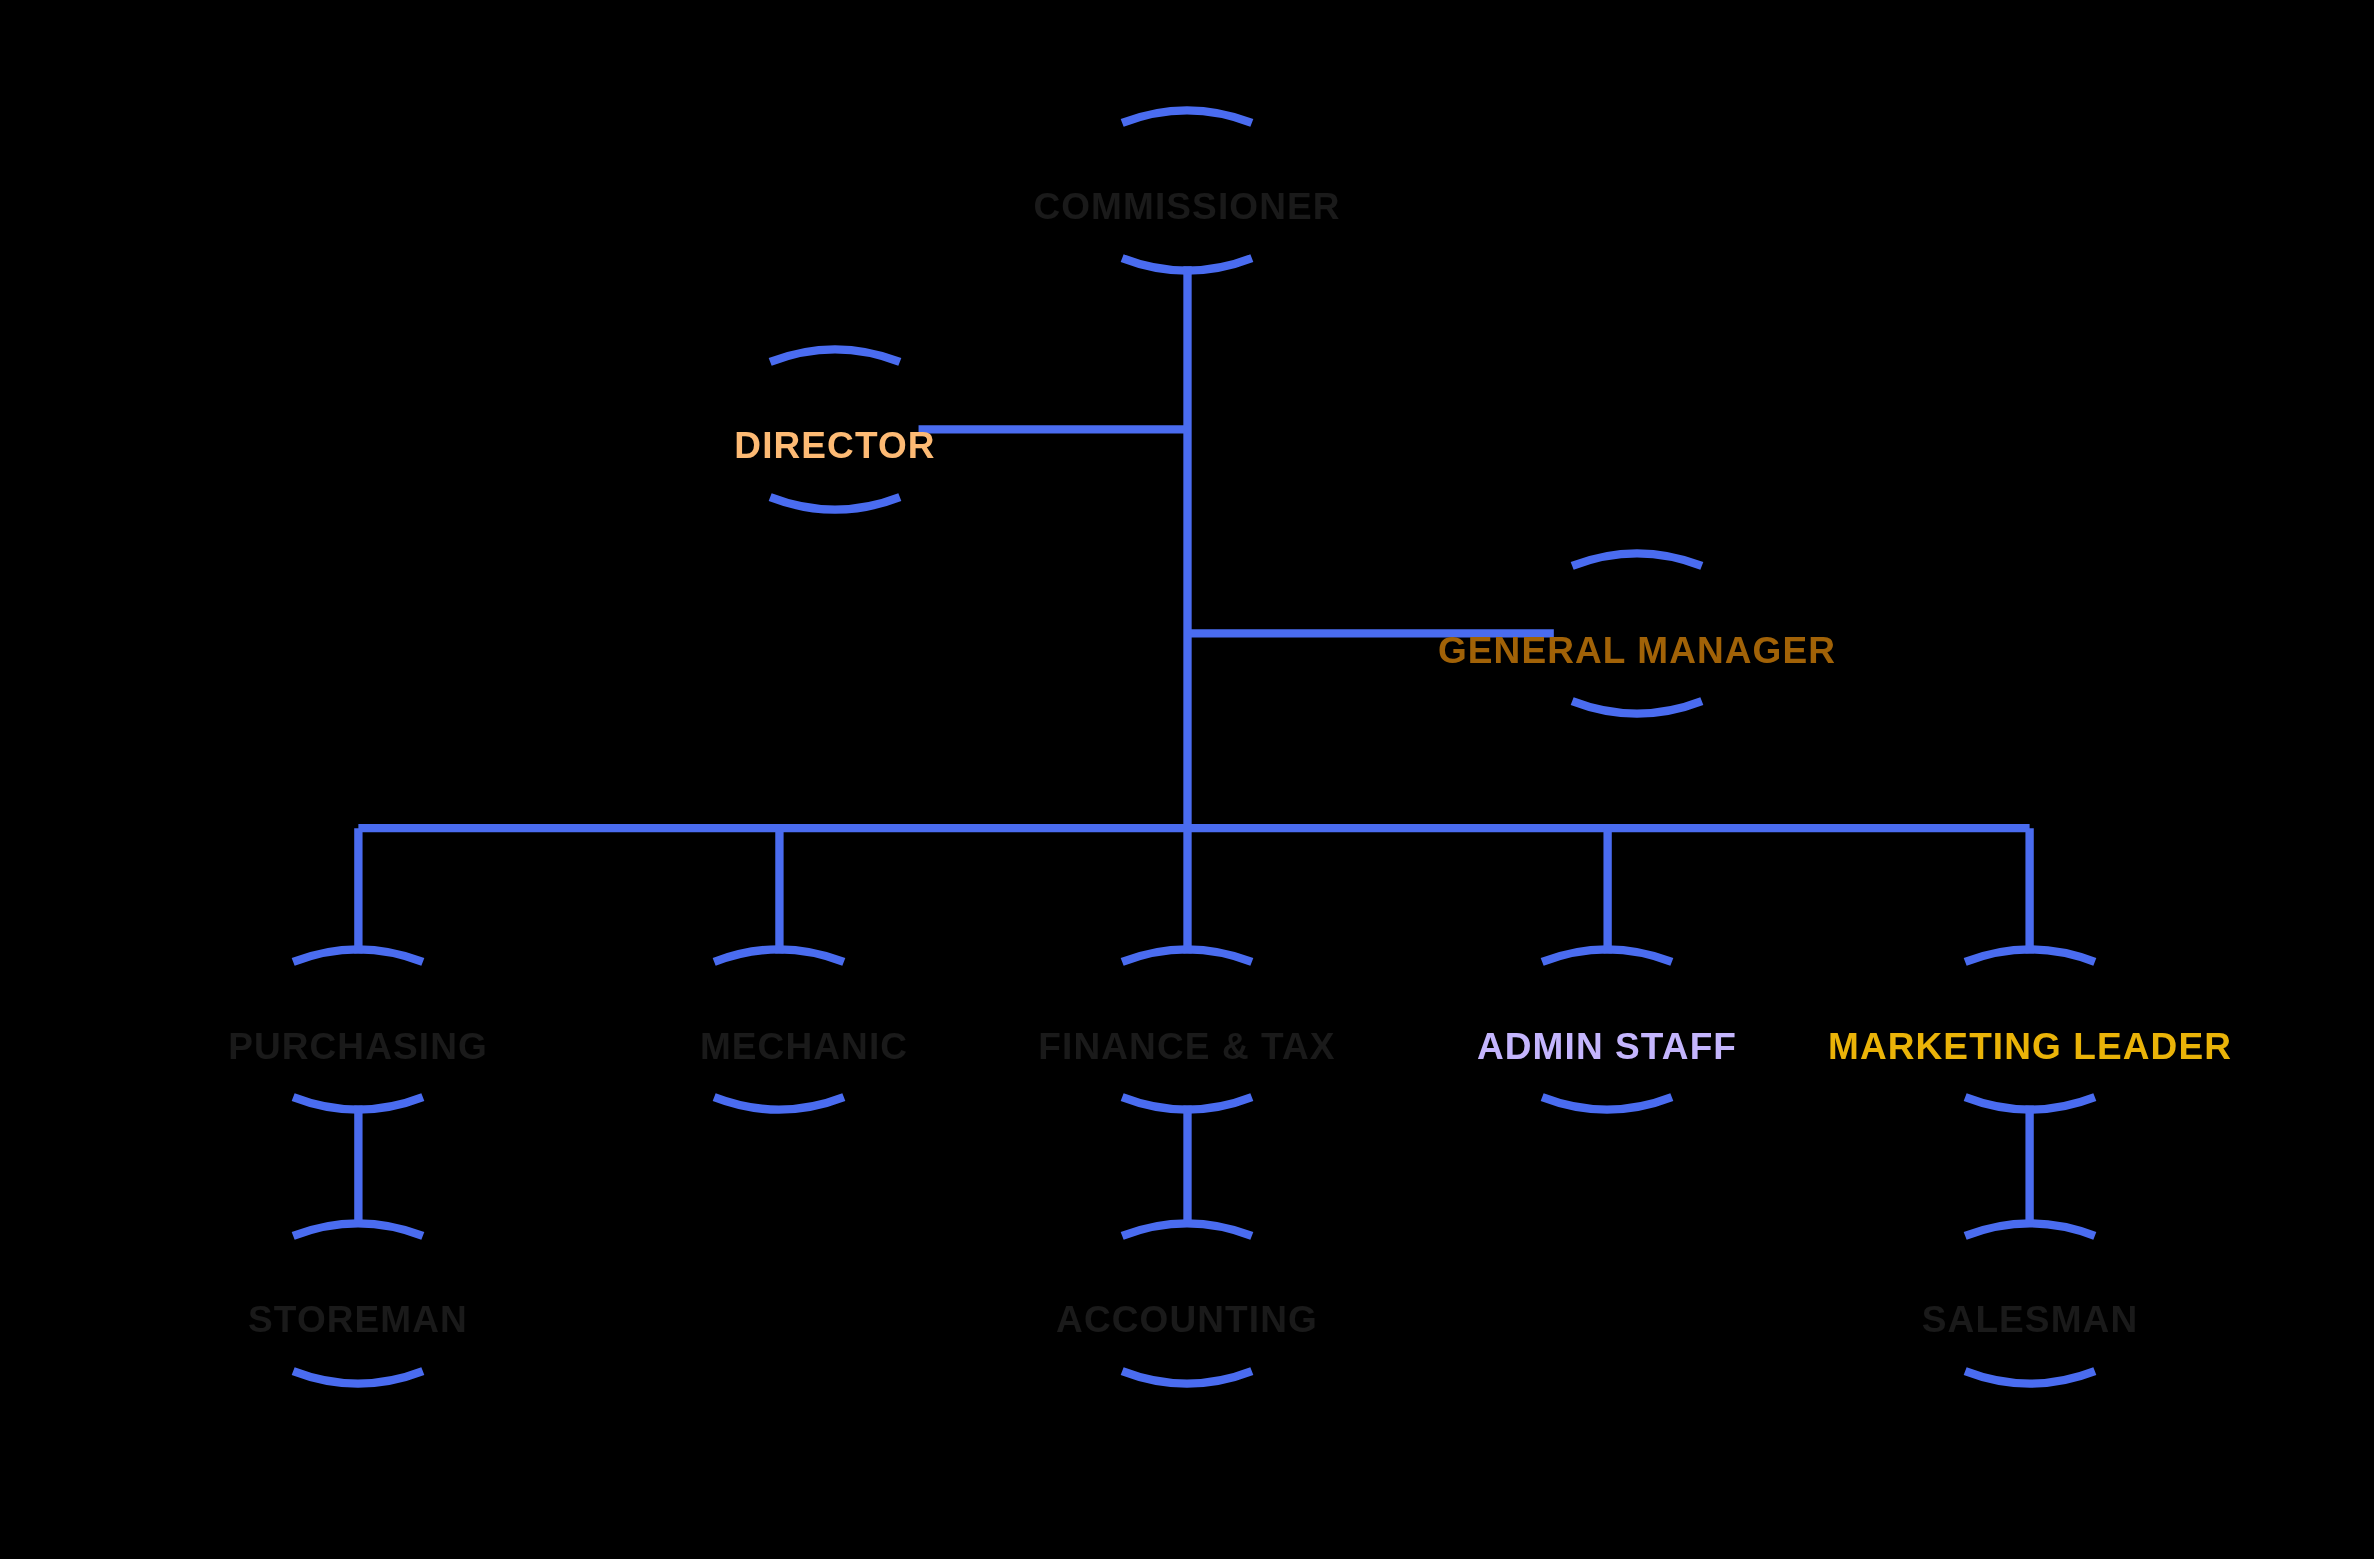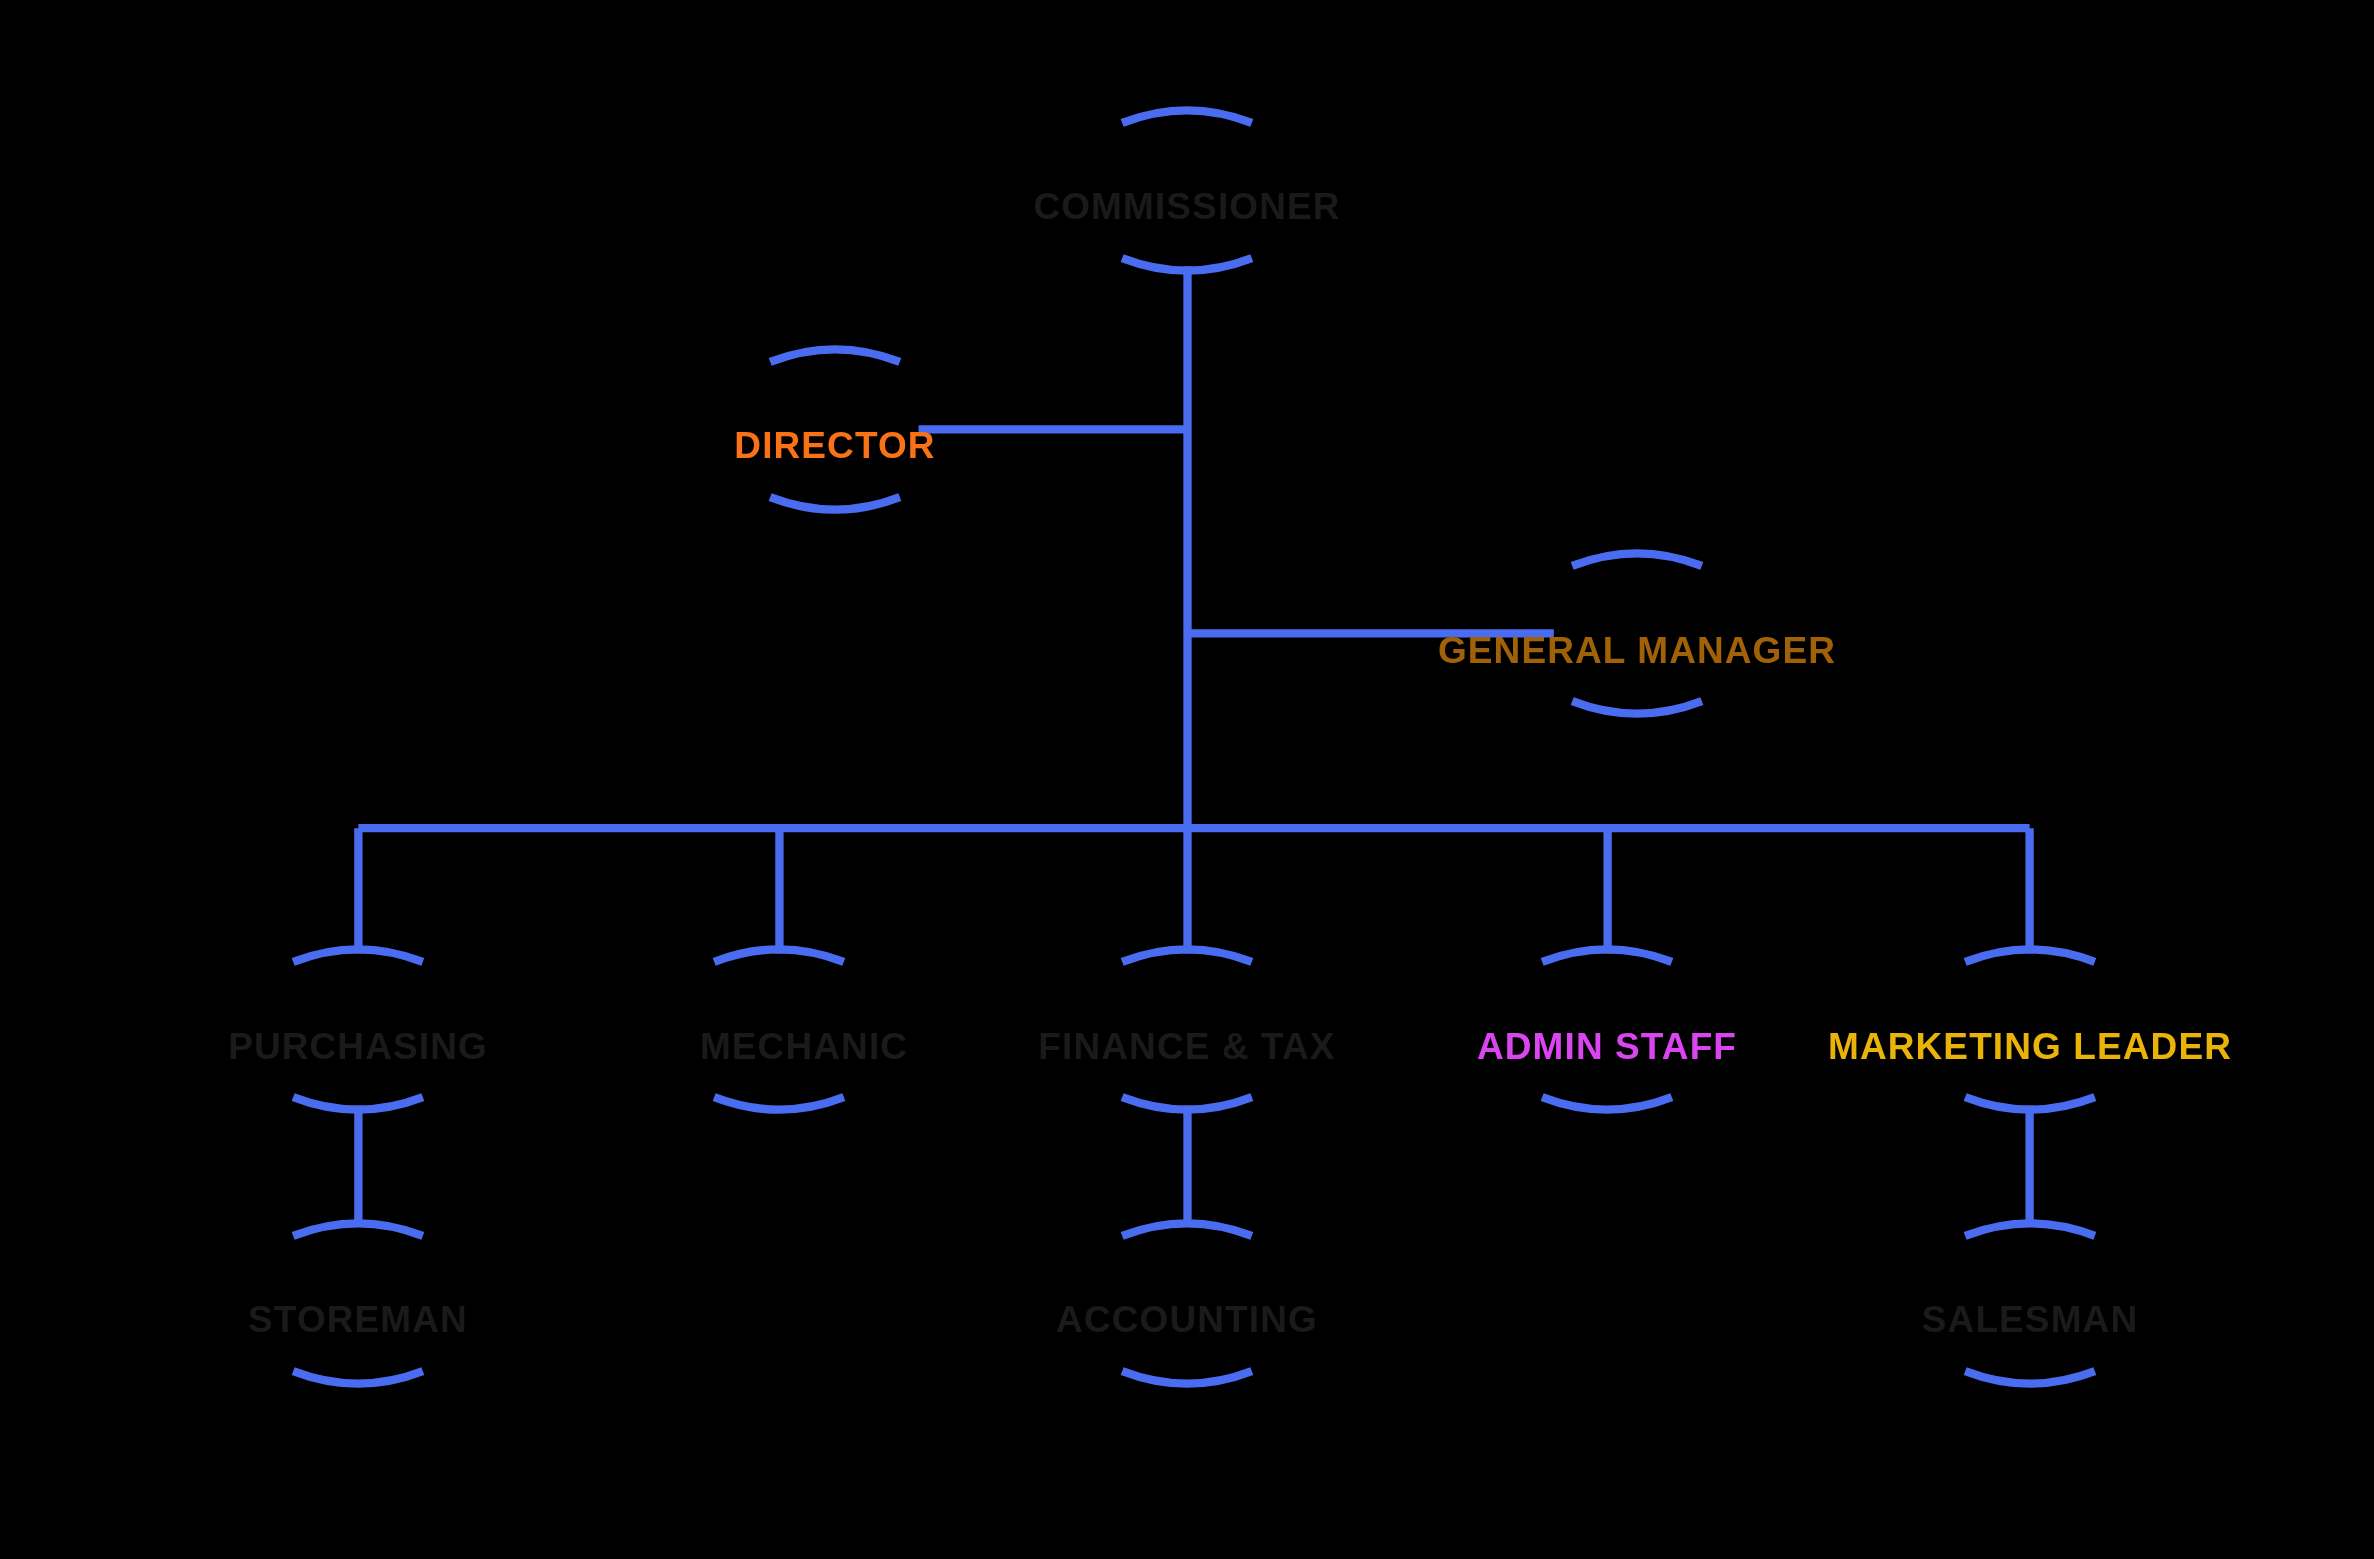--- a/index.html
+++ b/index.html
@@ -117,36 +117,36 @@
         <path d="M 4.5 24.5 Q 74.5 -2.5 144.5 24.5" fill="none" stroke="#4a6cf0" stroke-width="9" stroke-linecap="butt"></path>
       </svg>
       <svg width="138" height="29" class="arc" style="left: 2030px; top: 1365px;" viewBox="0 0 149 31">
         <path d="M 4.5 6.5 Q 74.5 33.5 144.5 6.5" fill="none" stroke="#4a6cf0" stroke-width="9" stroke-linecap="butt"></path>
       </svg>
     </div>
   <div id="nodes-layer">
       <div class="node" style="left: 1187px; top: 190px; color: rgb(26, 26, 26);">
         <span class="node-label">COMMISSIONER</span>
       </div>
-      <div class="node" style="left: 835px; top: 429px; color: #f97316;">
+      <div class="node" style="left: 835px; top: 429px; color: #fdba74;">
         <span class="node-label">DIRECTOR</span>
       </div>
       <div class="node" style="left: 1637px; top: 634px; color: #a16207;">
         <span class="node-label">GENERAL MANAGER</span>
       </div>
       <div class="node" style="left: 358px; top: 1030px; color: rgb(26, 26, 26); text-align: center;">
         <span class="node-label">PURCHASING</span>
       </div>
       <div class="node" style="left: 804px; top: 1030px; color: rgb(26, 26, 26);">
         <span class="node-label">MECHANIC</span>
       </div>
       <div class="node" style="left: 1187px; top: 1030px; color: rgb(26, 26, 26);">
         <span class="node-label">FINANCE &amp; TAX</span>
       </div>
-      <div class="node" style="left: 1607px; top: 1030px; color: #d946ef;">
+      <div class="node" style="left: 1607px; top: 1030px; color: #c4b5fd;">
         <span class="node-label">ADMIN STAFF</span>
       </div>
       <div class="node" style="left: 2030px; top: 1030px; color: #eab308;">
         <span class="node-label">MARKETING LEADER</span>
       </div>
       <div class="node" style="left: 358px; top: 1303px; color: rgb(26, 26, 26);">
         <span class="node-label">STOREMAN</span>
       </div>
       <div class="node" style="left: 1187px; top: 1303px; color: rgb(26, 26, 26); text-align: center;">
         <span class="node-label">ACCOUNTING</span>

